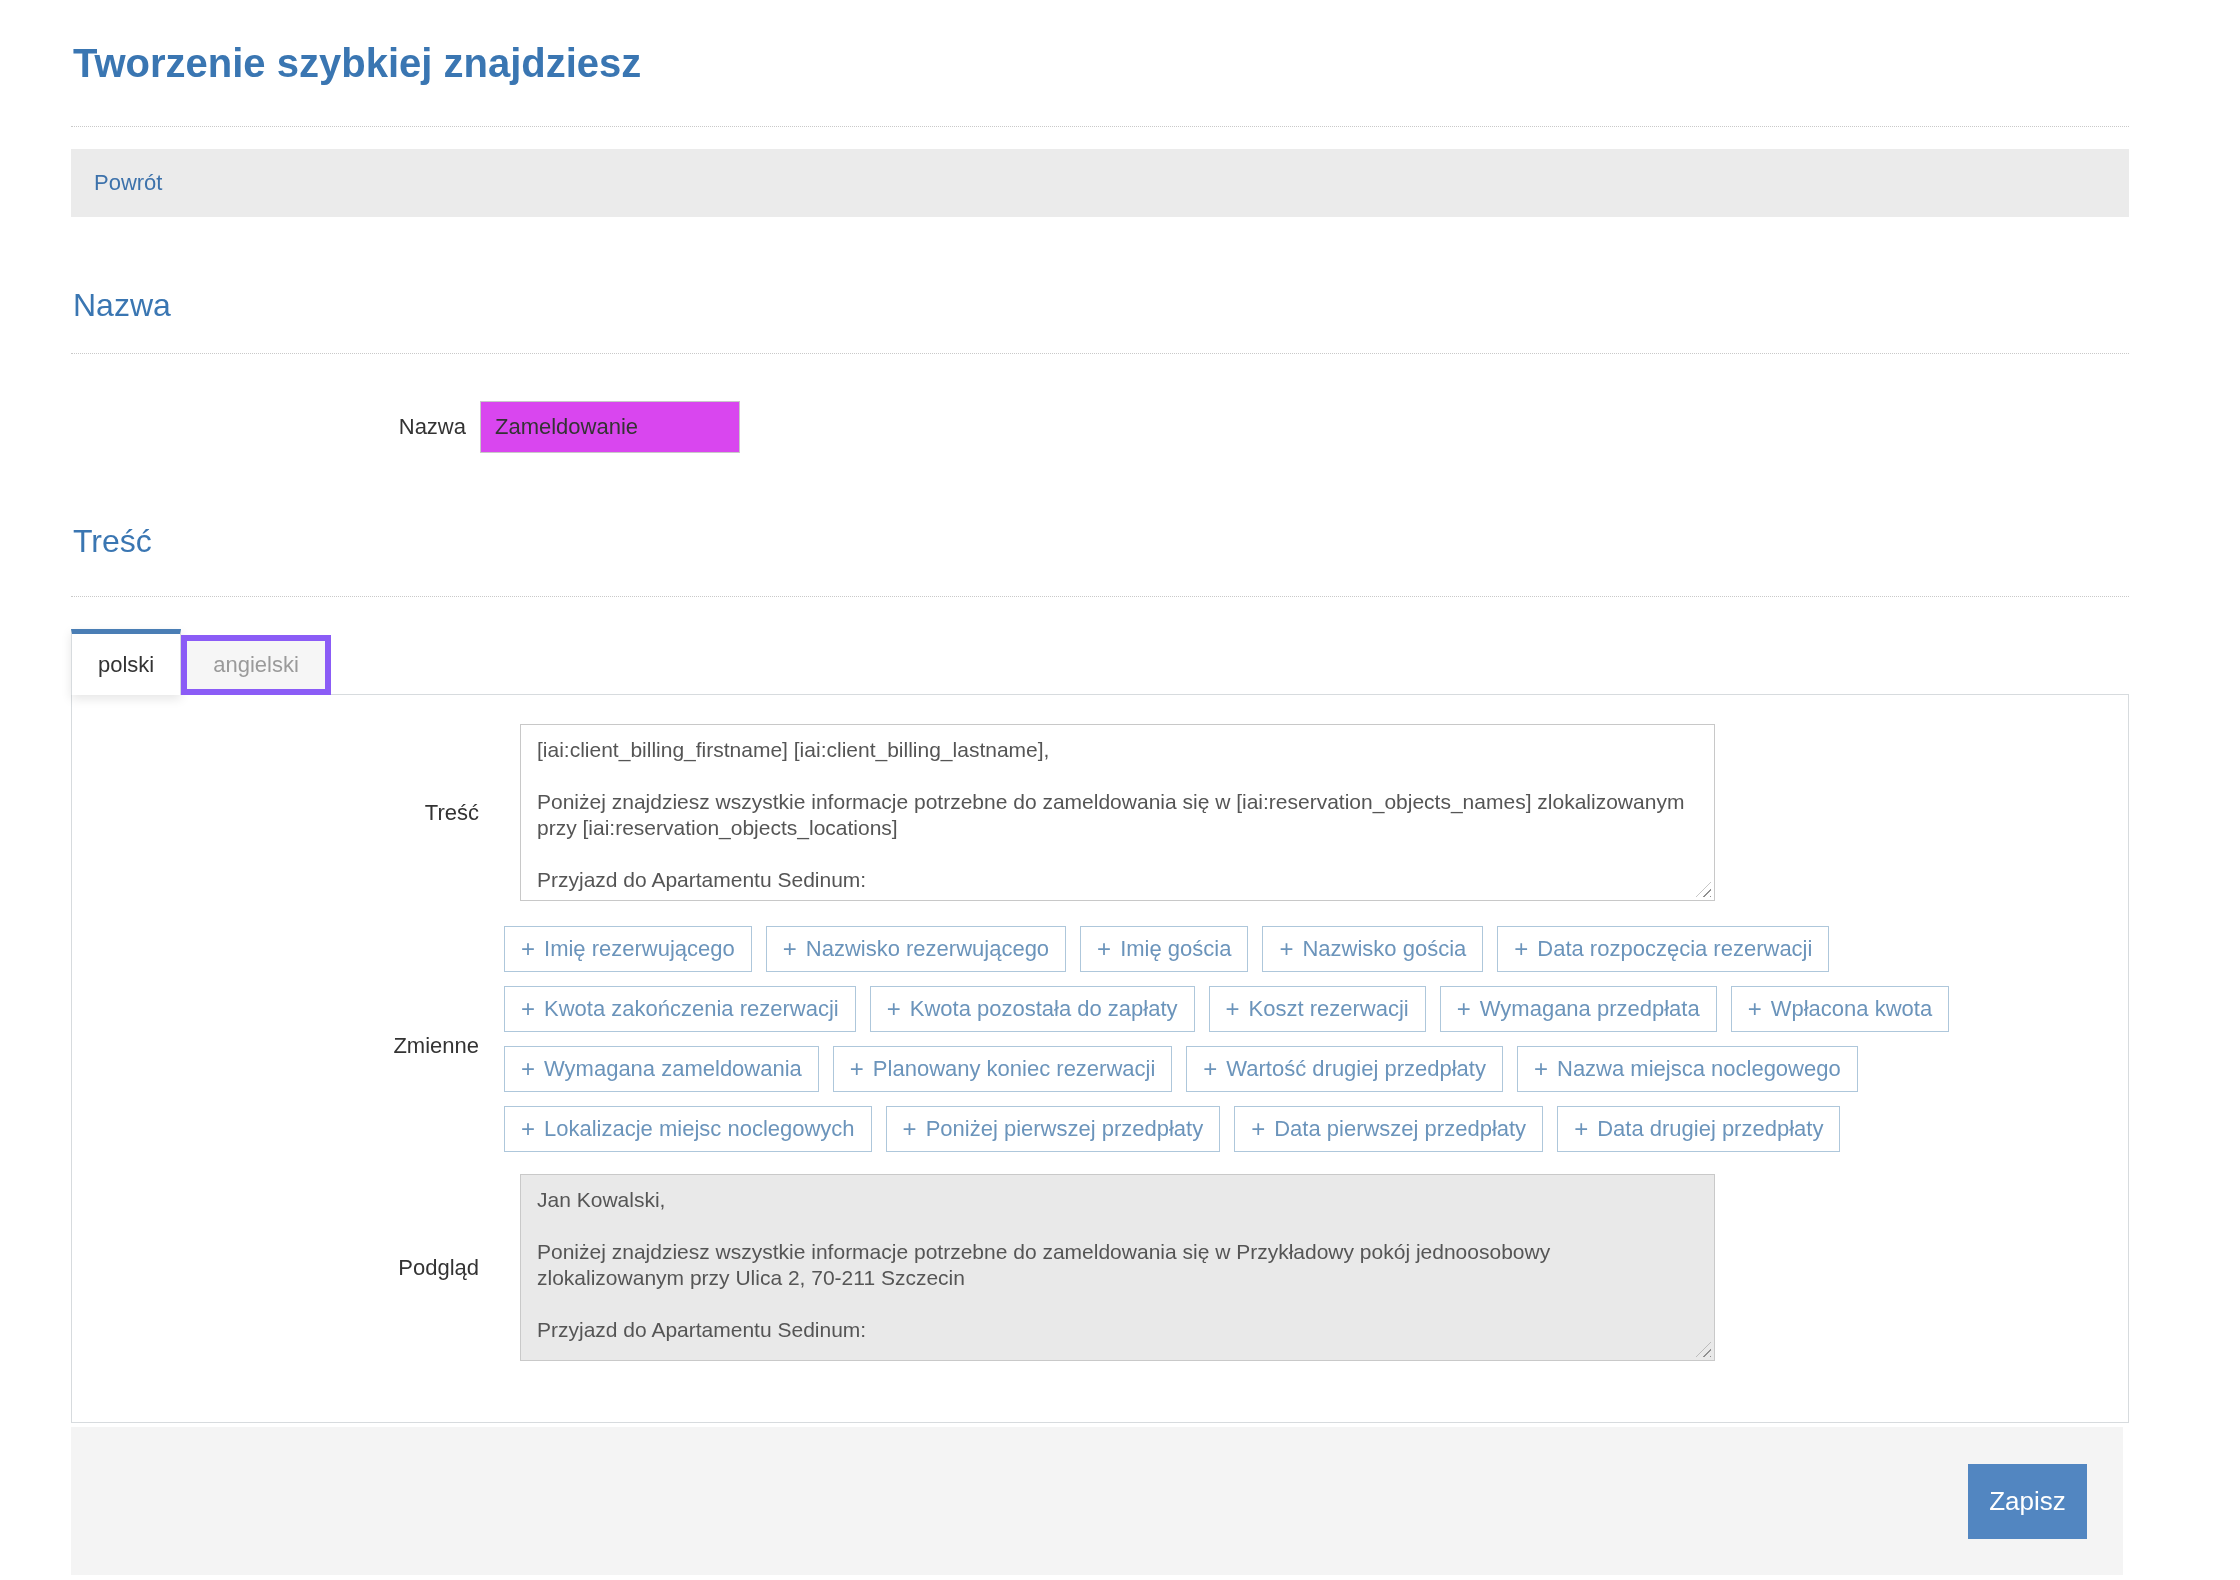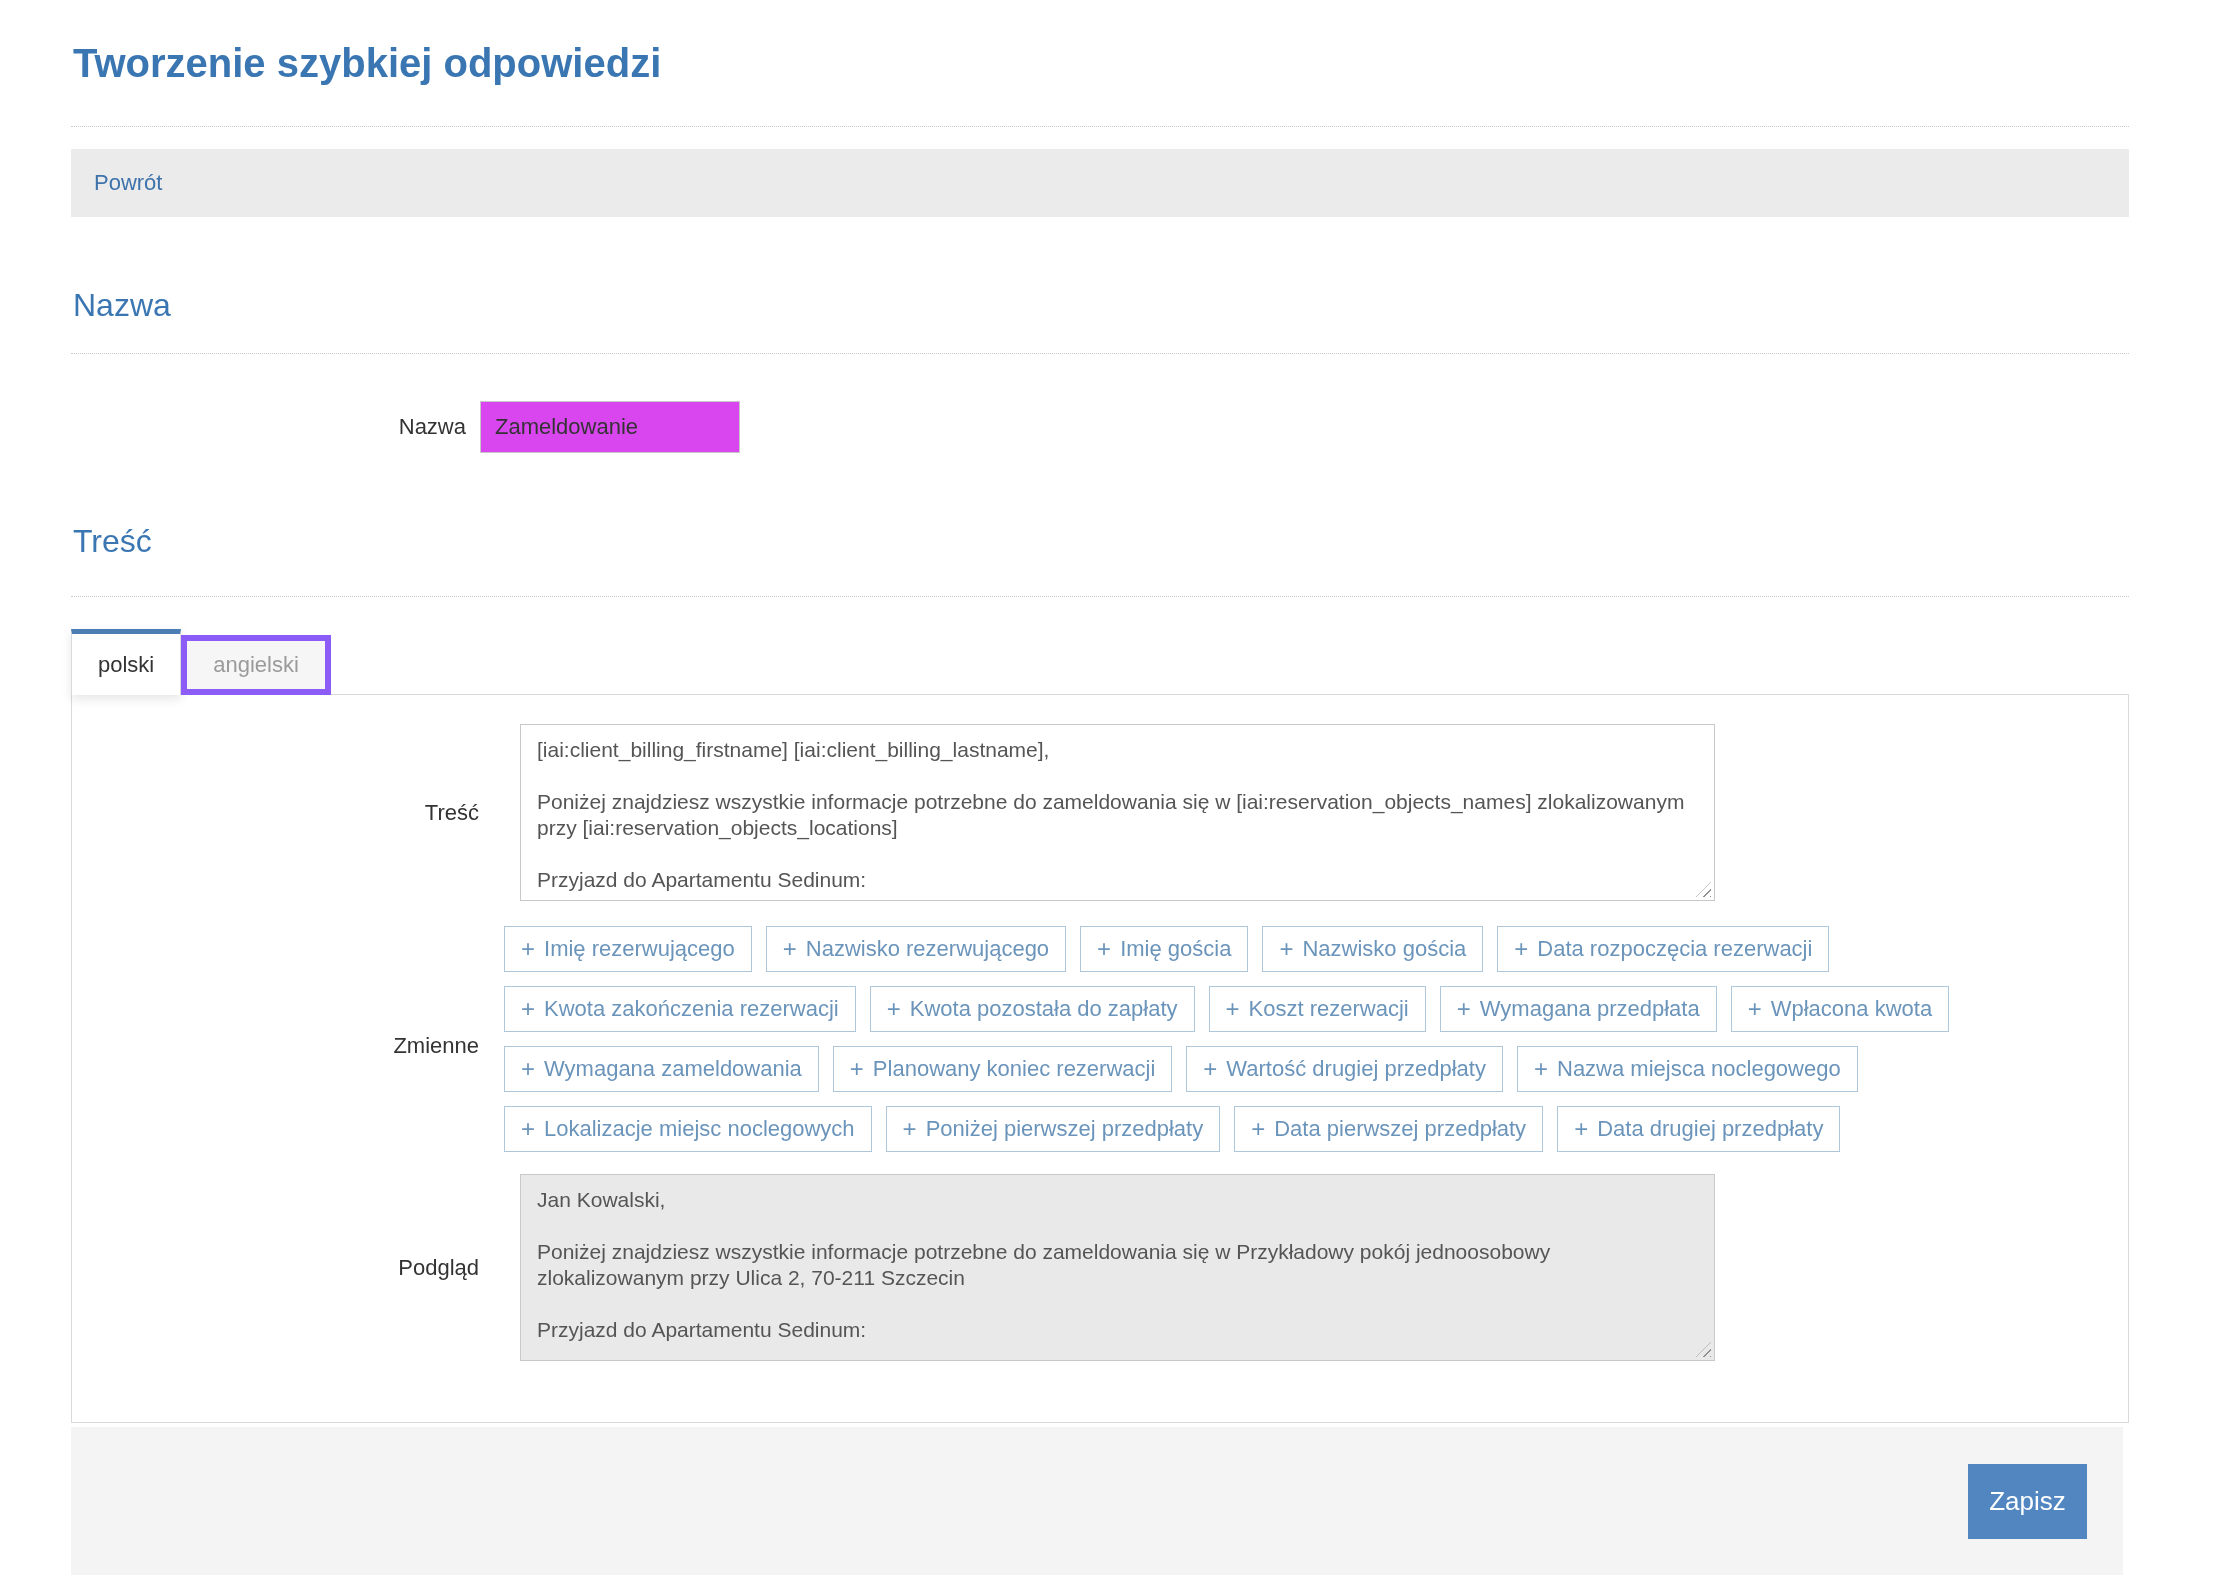--- a/index.html
+++ b/index.html
@@ -219,21 +219,21 @@
     font-size:26px;
     font-family:"Liberation Sans", sans-serif;
     cursor:pointer;
   }
 </style>
 </head>
 <body>
 
 <div class="container">
 
-  <h1 class="page-title">Tworzenie szybkiej odpowiedzi</h1>
+  <h1 class="page-title">Tworzenie szybkiej znajdziesz</h1>
   <hr class="dotted-sep sep-title">
 
   <div class="back-bar">
     <a class="back-link">Powrót</a>
   </div>
 
   <h2 class="section-header">Nazwa</h2>
   <hr class="dotted-sep sep-section">
 
   <div class="name-row">

